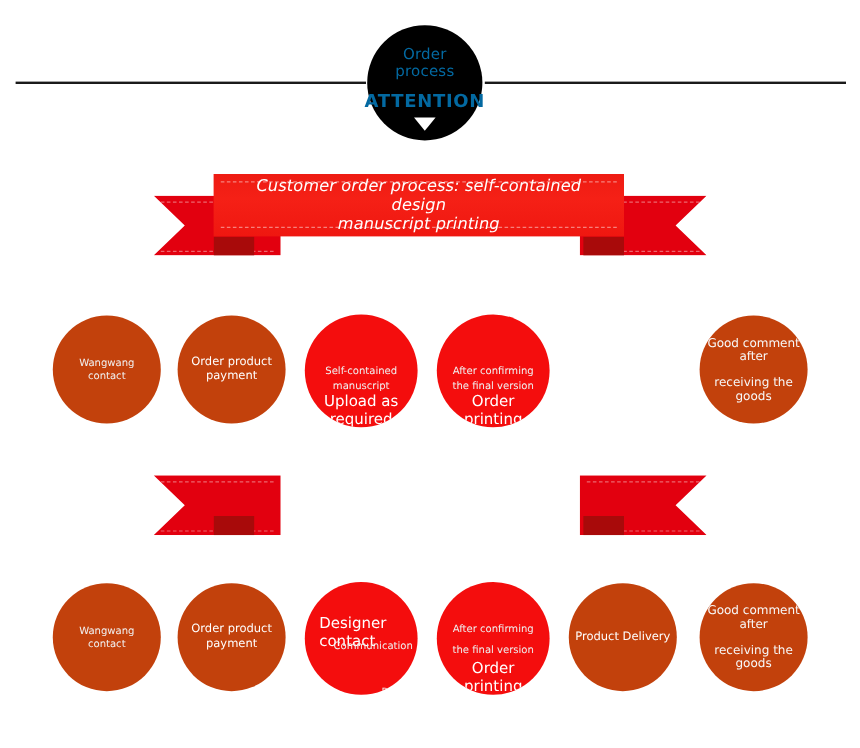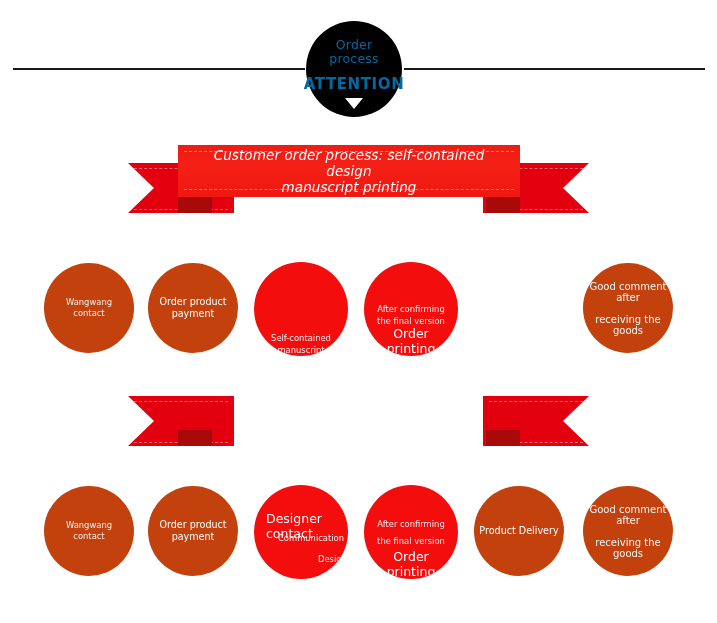--- a/index.html
+++ b/index.html
@@ -221,20 +221,22 @@
       <div class="node-line t-sm">Wangwang
 contact</div>
     </div>
     <div class="node grey" style="left: 148px; top: 3px; width: 90px; height: 90px;">
       <div class="node-line t-med">Order product
 payment</div>
     </div>
     <div class="node red" style="left: 254px; top: 2px; width: 94px; height: 94px;">
       <div class="node-line t-sm">Self-contained
 manuscript</div>
+      <div class="node-line t-lg">Upload as
+required</div>
     </div>
     <div class="node red" style="left: 364px; top: 2px; width: 94px; height: 94px;">
       <div class="node-line t-sm">After confirming
 the final version</div>
       <div class="node-line t-lg">Order
 printing</div>
     </div>
     <div class="node grey" style="left: 583px; top: 3px; width: 90px; height: 90px;">
       <div class="node-line t-xs">Good comment after
 
@@ -256,21 +258,21 @@
     </div>
     <div class="node grey" style="left: 148px; top: 3px; width: 90px; height: 90px;">
       <div class="node-line t-med">Order product
 payment</div>
     </div>
     <div class="node red stacked" style="left: 254px; top: 2px; width: 94px; height: 94px;">
       <div class="stack-wrap">
         <div class="node-line t-lg" style="left: 12px; top: 27px; text-align: left; white-space: pre-line;">Designer
 contact</div>
         <div class="node-line t-sm" style="left: 24px; top: 48px; text-align: left; white-space: pre-line;">Communication</div>
-        <div class="node-line t-sm" style="left: 24px; top: 69px; text-align: right; white-space: pre-line; padding-left: 40px;">Design</div>
+        <div class="node-line t-sm" style="left: 24px; top: 86px; text-align: right; white-space: pre-line; padding-left: 40px;">Design</div>
       </div>
     </div>
     <div class="node red" style="left: 364px; top: 2px; width: 94px; height: 94px;">
       <div class="node-line t-smx">After confirming
 the final version</div>
       <div class="node-line t-lg">Order
 printing</div>
     </div>
     <div class="node grey" style="left: 474px; top: 3px; width: 90px; height: 90px;">
       <div class="node-line t-med">Product Delivery</div>

